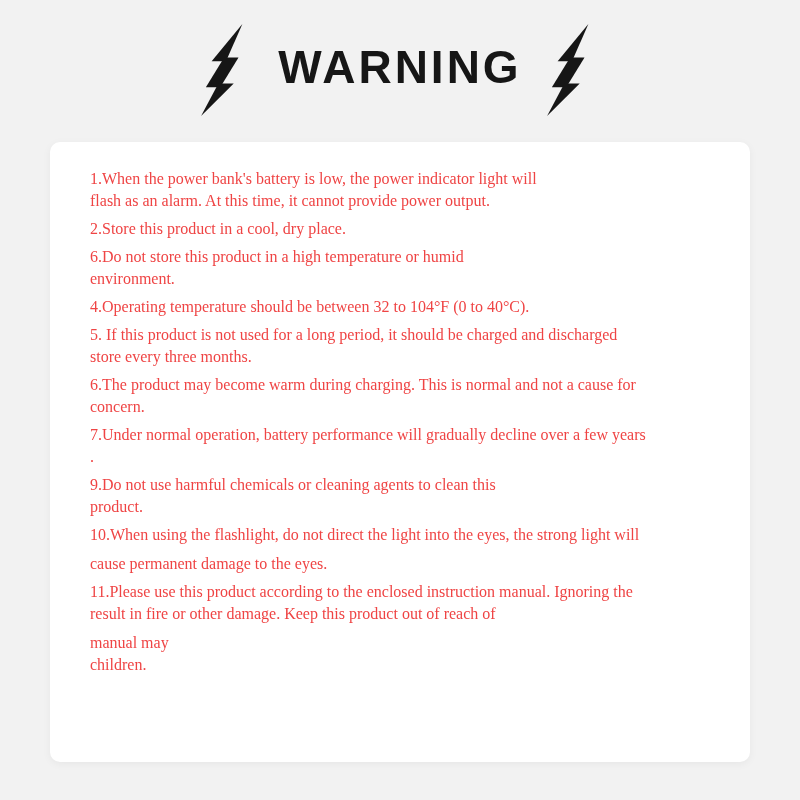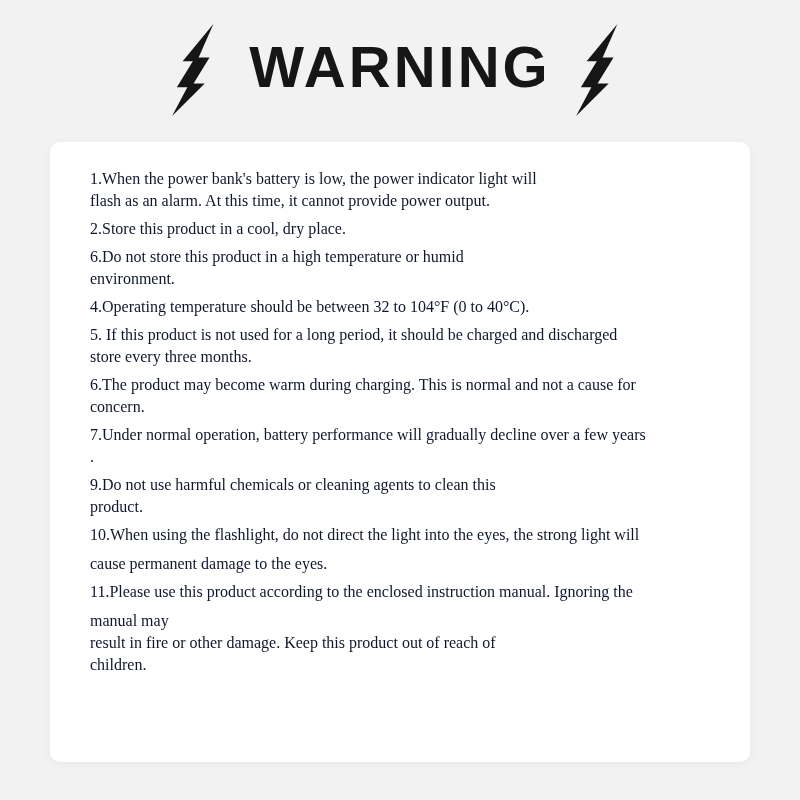--- a/index.html
+++ b/index.html
@@ -22,39 +22,39 @@
     height: 100px;
   }
   .bolt {
     width: 58px;
     height: 96px;
     flex: 0 0 auto;
   }
   .title {
     font-family: "Liberation Sans", sans-serif;
     font-weight: bold;
-    font-size: 58px;
+    font-size: 46px;
     letter-spacing: 3px;
     color: #161616;
     line-height: 1;
     padding-bottom: 6px;
   }
   .card {
     box-sizing: border-box;
     width: 700px;
     height: 620px;
     margin: 22px auto 0 auto;
     background: #ffffff;
     border-radius: 10px;
     box-shadow: 0 2px 8px rgba(0,0,0,0.05);
     padding: 26px 34px 0 40px;
   }
   .item {
     margin-top: 6px;
-    color: #0f172a;
+    color: #ef4444;
     font-size: 16px;
   }
   .item:first-child {
     margin-top: 0;
   }
   .line {
     line-height: 22px;
     white-space: nowrap;
   }
   .line.gap {
@@ -108,17 +108,17 @@
   <div class="item">
     <div class="line">9.Do not use harmful chemicals or cleaning agents to clean this</div>
     <div class="line">product.</div>
   </div>
   <div class="item">
     <div class="line">10.When using the flashlight, do not direct the light into the eyes, the strong light will</div>
     <div class="line gap">cause permanent damage to the eyes.</div>
   </div>
   <div class="item">
     <div class="line">11.Please use this product according to the enclosed instruction manual. Ignoring the</div>
+    <div class="line">result in fire or other damage. Keep this product out of reach of</div>
     <div class="line gap">manual may</div>
-    <div class="line">result in fire or other damage. Keep this product out of reach of</div>
     <div class="line">children.</div>
   </div>
 </div>
 
 </body></html>

